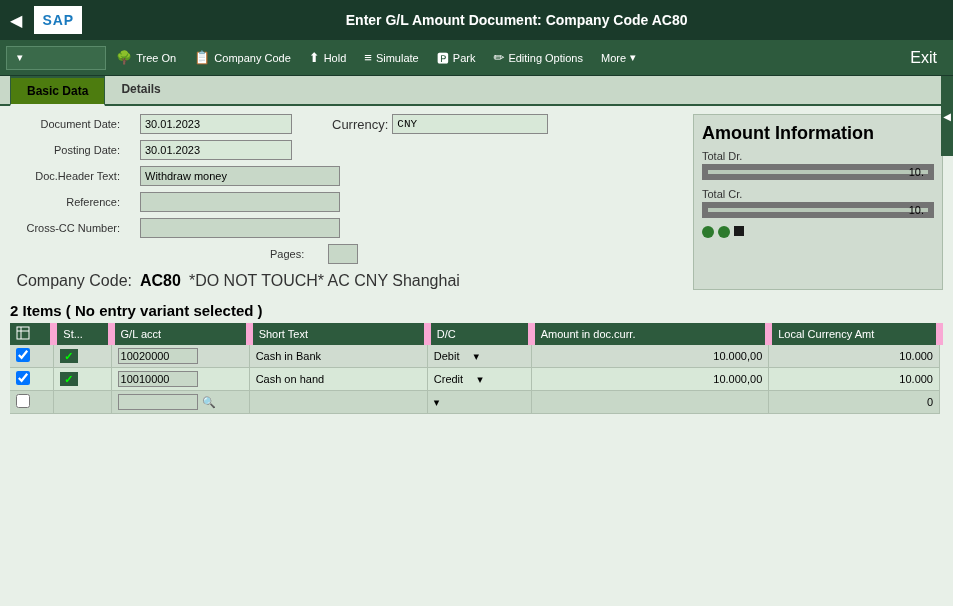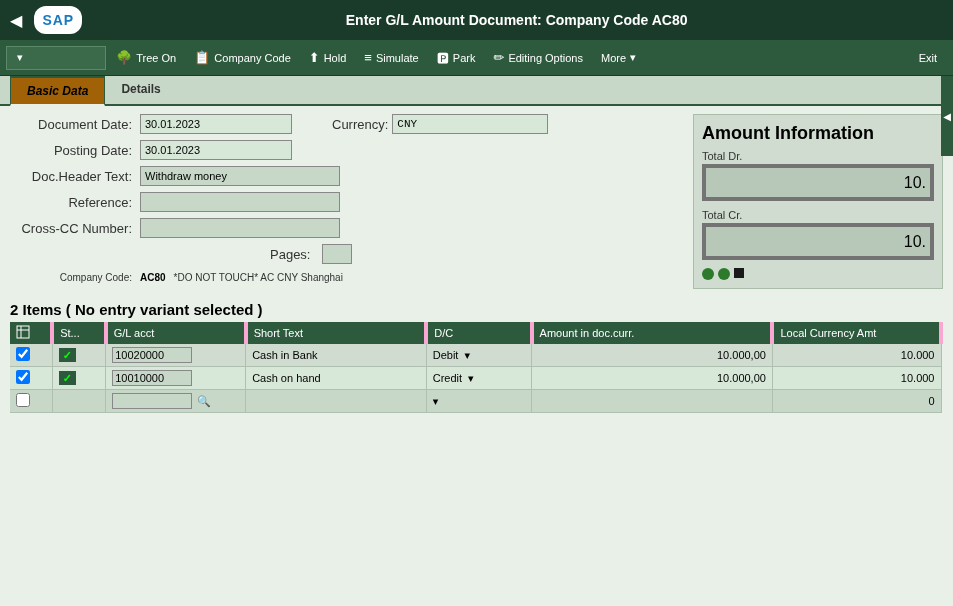--- a/index.html
+++ b/index.html
@@ -17,21 +17,21 @@
     .header-bar {
       background: #1a3a2a;
       display: flex;
       align-items: center;
       height: 40px;
       padding: 0 10px;
       gap: 8px;
     }
     .sap-logo {
       background: #fff;
-      border-radius: 12px;
+      border-radius: 0;
       width: 48px;
       height: 28px;
       display: flex;
       align-items: center;
       justify-content: center;
       font-weight: bold;
       font-size: 14px;
       color: #1a7abf;
       letter-spacing: 1px;
       flex-shrink: 0;
@@ -89,21 +89,21 @@
     .toolbar-icon {
       font-size: 13px;
     }
     .exit-btn {
       margin-left: auto;
       background: transparent;
       border: none;
       color: #fff;
       padding: 2px 10px;
       cursor: pointer;
-      font-size: 11px;
+      font-size: 16px;
       text-align: right;
     }
 
     
     .main-content {
       background: #e8f0e8;
       color: #000;
       padding: 0;
       height: calc(606px - 40px - 36px);
       overflow: hidden;
@@ -117,28 +117,27 @@
       padding: 0 10px;
     }
     .tab {
       padding: 6px 16px;
       cursor: pointer;
       font-size: 12px;
       font-weight: bold;
       color: #333;
     }
     .tab.active {
-      background: #a16207;
+      background: #4d7c0f;
       border-bottom: 2px solid #e8f0e8;
       margin-bottom: -2px;
       color: #000;
       border-top: 2px solid #2d5a3d;
       border-left: 1px solid #2d5a3d;
       border-right: 1px solid #2d5a3d;
-      font-style: italic;
     }
 
     
     .form-area {
       display: flex;
       gap: 0;
       padding: 8px 10px;
     }
     .form-left {
       flex: 1;
@@ -152,23 +151,23 @@
     }
 
     .form-row {
       display: flex;
       align-items: center;
       margin-bottom: 6px;
     }
     .form-label {
       text-align: right;
       width: 130px;
-      padding-right: 8px;
+      padding-right: 20px;
       color: #333;
-      font-size: 13px;
+      font-size: 11px;
     }
     .form-input {
       background: #c8d8c8;
       border: 1px solid #888;
       padding: 2px 4px;
       font-size: 11px;
       height: 20px;
       color: #000;
       min-width: 120px;
     }
@@ -189,21 +188,21 @@
     .currency-label {
       color: #333;
       font-size: 13px;
       margin-left: 8px;
     }
 
     .company-code-row {
       display: flex;
       align-items: center;
       margin-top: 8px;
-      font-size: 10px;
+      font-size: 16px;
     }
     .company-code-label {
       width: 130px;
       text-align: right;
       padding-right: 8px;
       color: #333;
     }
     .company-code-value {
       font-weight: bold;
       margin-right: 8px;
@@ -222,25 +221,25 @@
     .amount-row {
       margin-bottom: 8px;
     }
     .amount-label {
       font-size: 11px;
       color: #333;
       margin-bottom: 2px;
     }
     .amount-value-box {
       background: #b8c8b8;
-      border: 4px solid #737373;
+      border: 6px solid #737373;
       text-align: right;
       padding: 2px 4px;
-      font-size: 16px;
-      height: 37px;
+      font-size: 11px;
+      height: 16px;
       display: flex;
       align-items: center;
       justify-content: flex-end;
     }
     .amount-icons {
       display: flex;
       gap: 4px;
       margin-top: 8px;
     }
     .circle-icon {
@@ -274,21 +273,21 @@
       border-collapse: collapse;
       font-size: 11px;
     }
     .data-table thead tr {
       background: #2d5a3d;
       color: #fff;
     }
     .data-table thead th {
       padding: 3px 6px;
       text-align: left;
-      border-right: 4px solid #f9a8d4;
+      border-right: 7px solid #f9a8d4;
       font-weight: normal;
       white-space: nowrap;
     }
     .data-table tbody tr {
       background: #d8e8d8;
     }
     .data-table tbody tr:nth-child(odd) {
       background: #d0dcd0;
     }
     .data-table tbody td {
@@ -297,21 +296,21 @@
       border-bottom: 1px solid #b0c0b0;
       color: #000;
     }
     .row-checkbox {
       width: 14px;
       height: 14px;
     }
     .debit-credit-cell {
       display: flex;
       align-items: center;
-      gap: 6px;
+      gap: 14px;
     }
     .amount-right {
       text-align: right;
     }
     .col-narrow { width: 20px; }
     .col-st { width: 30px; }
     .col-glacct { width: 90px; margin-left: 6px; }
     .col-shorttext { width: 120px; }
     .col-dc { width: 70px; }
     .col-amount { width: 160px; text-align: right; }

